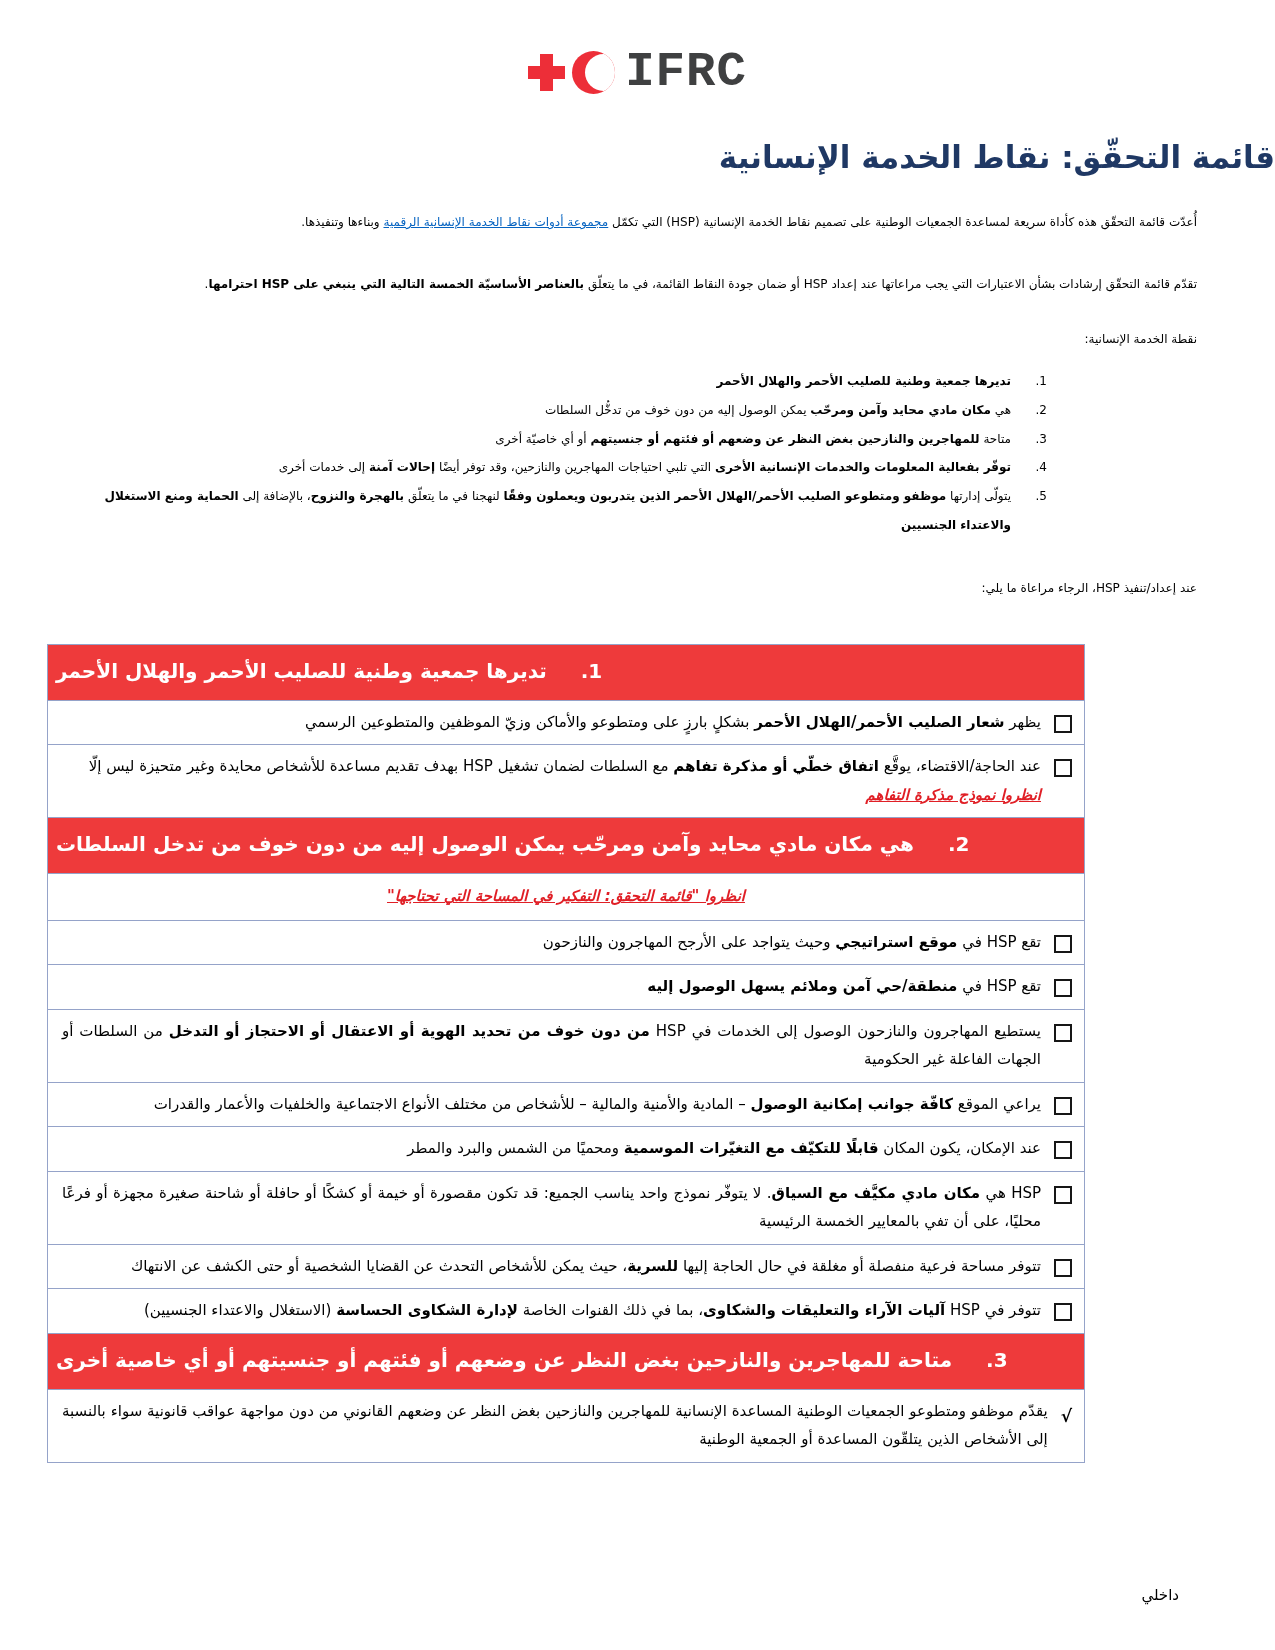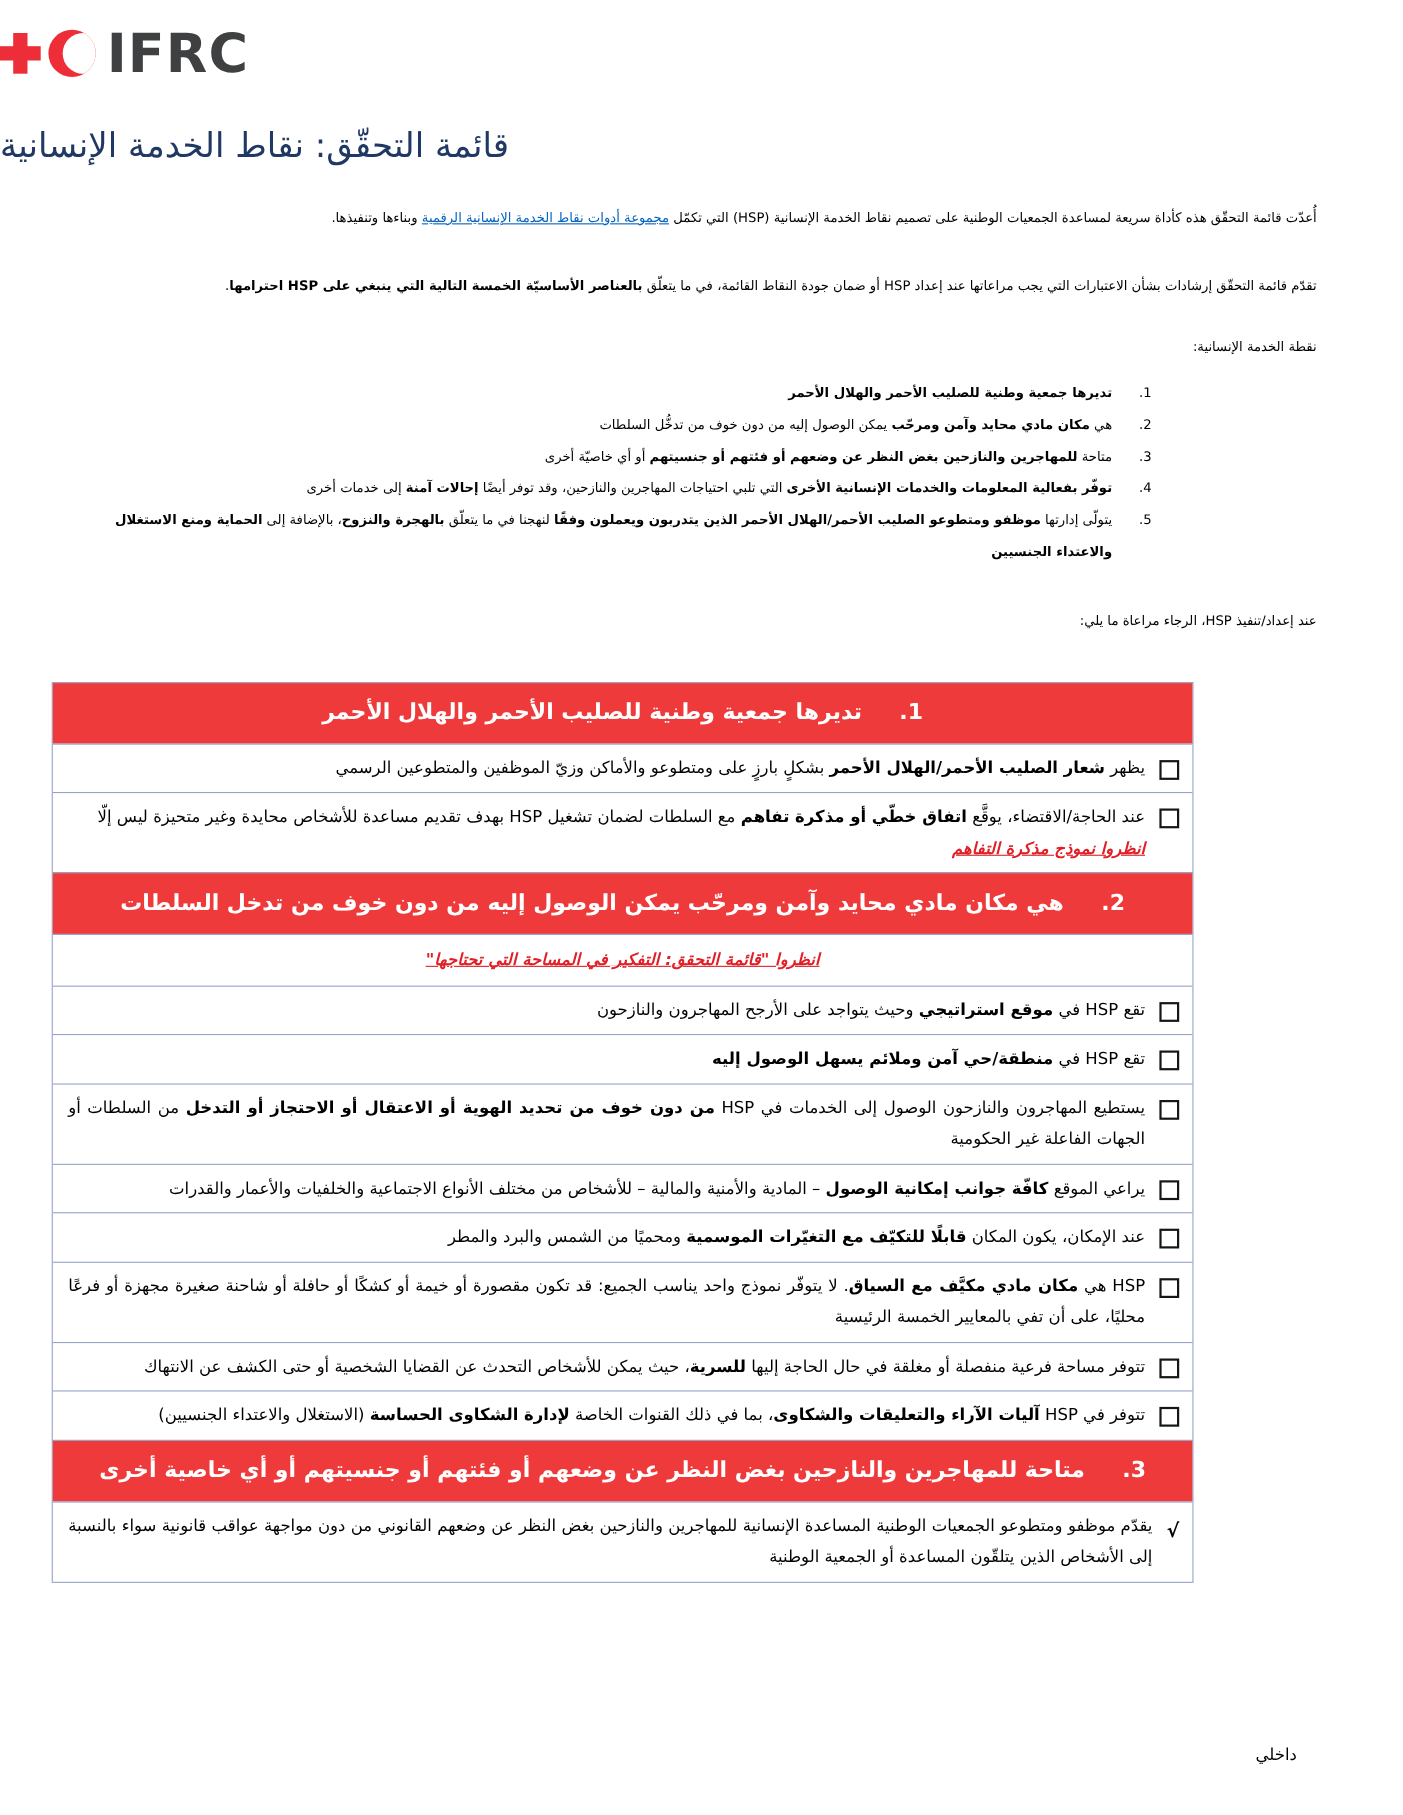--- a/index.html
+++ b/index.html
@@ -2,44 +2,44 @@
 <html lang="ar" dir="rtl"><head>
 <meta charset="utf-8">
 <style>
   html,body{margin:0;padding:0;}
   body{
     width:1275px;height:1650px;position:relative;overflow:hidden;
     background:#ffffff;direction:rtl;color:#000;
     font-family:"DejaVu Sans", sans-serif;
   }
   
-  .logo{display:flex;direction:ltr;align-items:center;gap:7px;padding-top:24px;}
+  .logo{display:flex;direction:ltr;justify-content:center;align-items:center;gap:7px;padding-top:48px;font-family:Liberation Mono, monospace;}
   .cross{position:relative;width:37px;height:37px;display:inline-block;}
   .cross::before,.cross::after{content:"";position:absolute;background:#ed2e38;}
   .cross::before{left:12px;top:0;width:13px;height:37px;}
   .cross::after{left:0;top:12px;width:37px;height:13px;}
   .crescent{position:relative;width:43px;height:43px;display:inline-block;border-radius:50%;background:#ed2e38;overflow:hidden;}
   .crescent::after{content:"";position:absolute;width:37px;height:37px;border-radius:50%;background:#fff;top:3px;left:13px;}
   .wordmark{font-size:49px;font-weight:800;color:#3f4041;letter-spacing:1px;line-height:1;margin-left:3px;}
   
-  .title{text-align:left;color:#1f3864;font-size:31px;font-weight:normal;margin:42px 0 0;}
+  .title{text-align:right;color:#1f3864;font-size:31px;font-weight:bold;margin:42px 0 0;}
   .intro{margin:16px 78px;font-size:12px;}
   .para{line-height:2.5;text-align:justify;margin:32px 0 0;}
   .b{font-weight:bold;}
   .hlink{color:#0563c1;text-decoration:underline;cursor:pointer;}
   .def{margin:28px 0 0;line-height:2;}
   .list{margin:16px 150px 0 0;}
   .li{display:flex;align-items:flex-start;line-height:2.4;}
   .li .num{flex:none;width:36px;}
   .closing{margin:36px 0 0;line-height:2;}
   
   .table{margin:44px 190px 0 47px;border:1.6px solid #95a3c9;}
   .trow{border-top:1.6px solid #95a3c9;}
   .trow:first-child{border-top:none;}
-  .banner{background:#ee3a3b;color:#fff;text-align:center;padding:13px 8px 15px;font-size:20px;font-weight:bold;line-height:1.35;}
+  .banner{background:#ee3a3b;color:#fff;text-align:left;padding:13px 8px 15px;font-size:20px;font-weight:bold;line-height:1.35;}
   .banner .sec-num{margin-left:34px;}
   .row{display:flex;align-items:flex-start;gap:13px;padding:7px 12px 8px 14px;font-size:15px;line-height:1.9;}
   .cbx{flex:none;width:14px;height:14px;border:2px solid #161616;margin-top:7px;background:#fff;cursor:pointer;}
   .tick{flex:none;font-size:17px;margin-top:3px;font-weight:bold;}
   .rtext{flex:1;text-align:justify;}
   .rnote{color:#e01f26;font-weight:bold;font-style:italic;text-decoration:underline;cursor:pointer;}
   .rnote.right{text-align:right;}
   .nrow{display:block;text-align:center;padding:8px 12px 9px;font-size:15px;line-height:1.9;}
   
   .footer{position:absolute;right:96px;bottom:46px;font-size:15px;}

